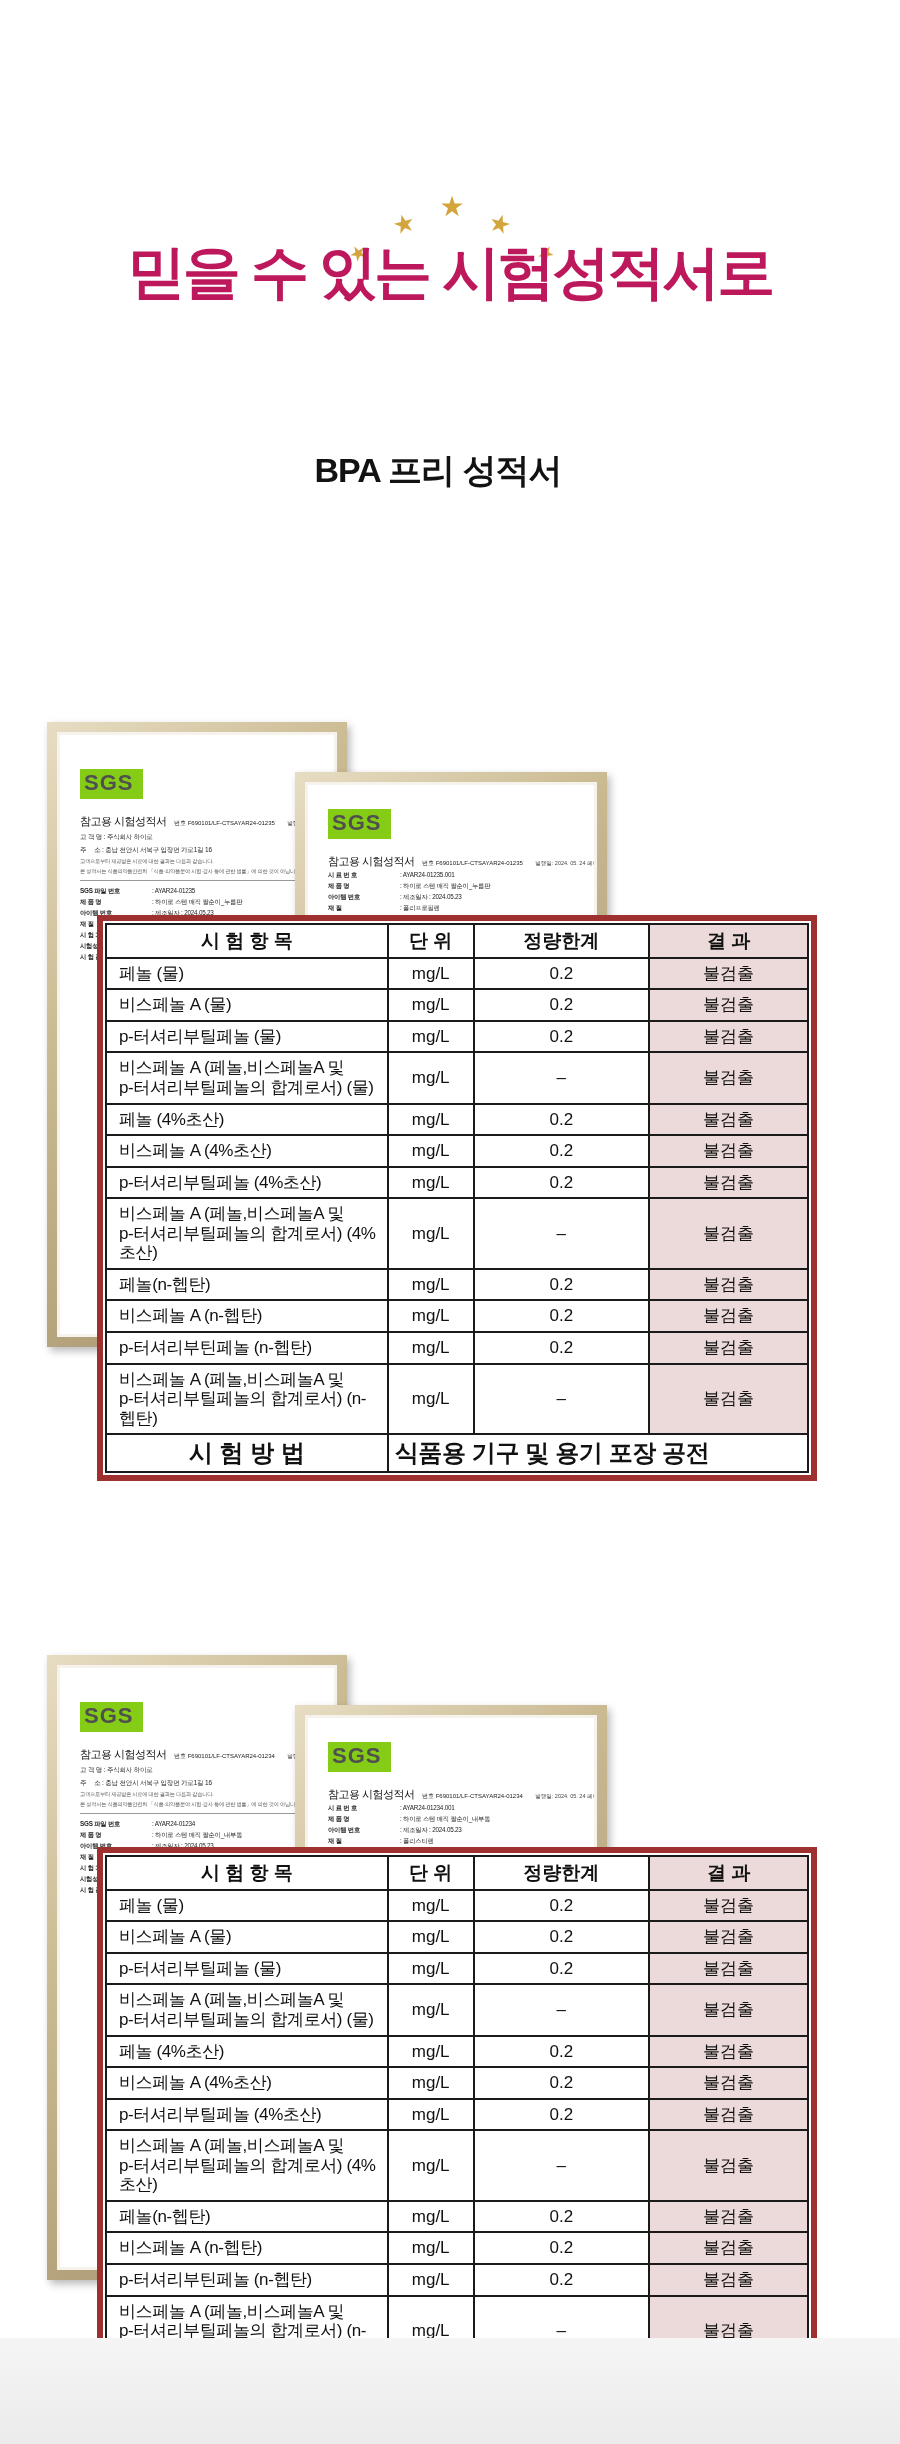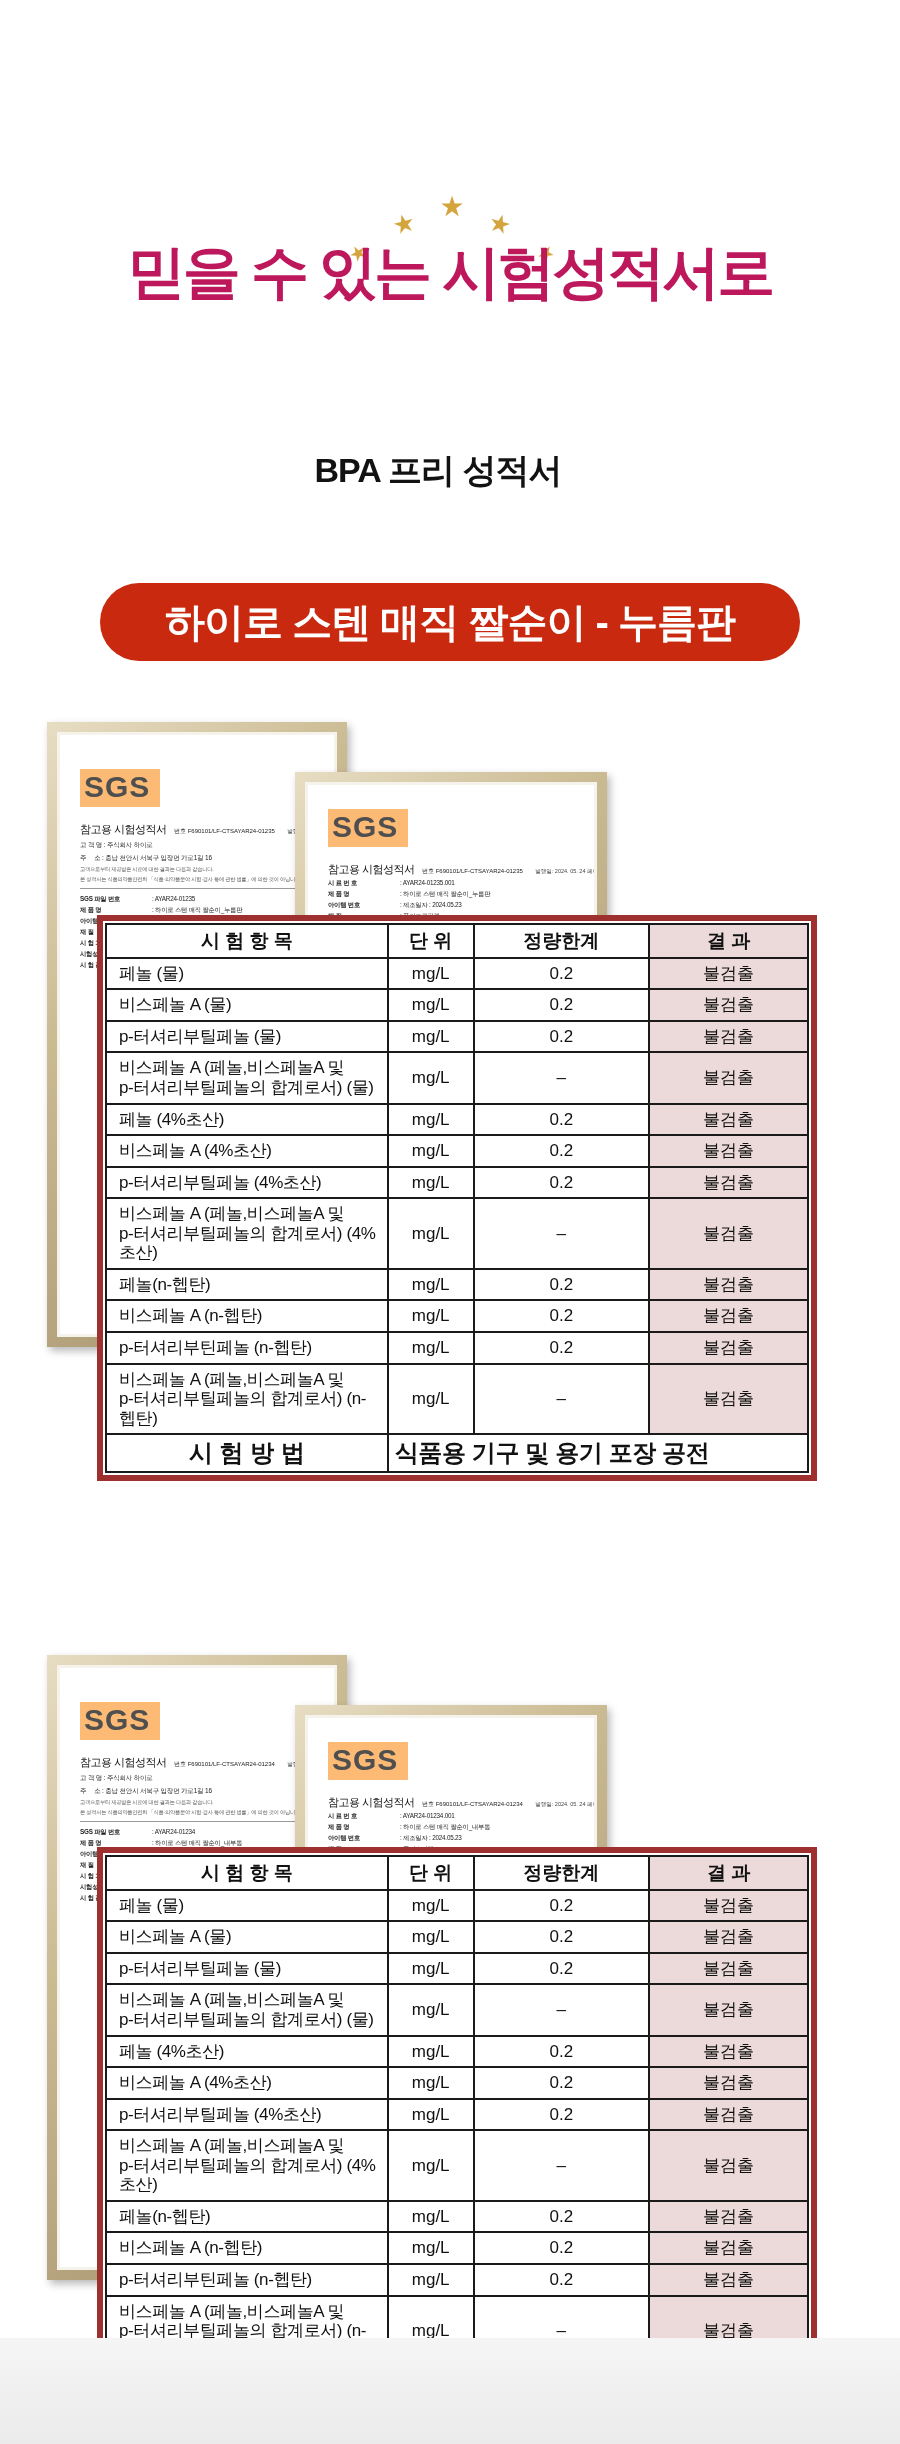--- a/index.html
+++ b/index.html
@@ -32,22 +32,22 @@
         background:linear-gradient(135deg,#e7ddc3 0%,#cbbb93 35%,#b3a27c 70%,#a08f6b 100%);
         box-shadow:3px 4px 8px rgba(0,0,0,0.28);}
   .c1s1{left:47px;top:722px;width:300px;height:625px;}
   .c2s1{left:295px;top:772px;width:312px;height:562px;}
   .c1s2{left:47px;top:1655px;width:300px;height:625px;}
   .c2s2{left:295px;top:1705px;width:312px;height:562px;}
   .mat{width:100%;height:100%;background:#f6f3ec;padding:3px;box-sizing:border-box;}
   .paper{width:100%;height:100%;background:#ffffff;box-sizing:border-box;
          padding:34px 16px 0 20px;overflow:hidden;}
   .cert2 .paper{padding-top:24px;}
-  .sgs{display:inline-block;font-weight:900;font-size:30px;color:#4f4f4f;
-       background:#fdba74;padding:1px 10px 3px 4px;letter-spacing:1px;}
+  .sgs{display:inline-block;font-weight:900;font-size:22px;color:#4f4f4f;
+       background:#84cc16;padding:1px 10px 3px 4px;letter-spacing:1px;}
   .ctitle-row{margin-top:12px;white-space:nowrap;}
   .ctitle{font-weight:400;font-size:11px;color:#111;letter-spacing:-0.5px;}
   .cno{font-size:6px;color:#222;margin-left:3px;}
   .cdate{font-size:5.5px;color:#444;margin-left:8px;}
   .cline{font-size:6.5px;color:#222;margin-top:4px;letter-spacing:-0.2px;}
   .cnotice{font-size:5.2px;color:#555;margin-top:3px;letter-spacing:-0.2px;}
   .cdivider{border-top:1px solid #999;margin:5px 0 4px;}
   .crow{display:flex;font-size:6.3px;color:#222;line-height:11px;}
   .clabel{width:72px;font-weight:700;letter-spacing:-0.2px;flex:none;}
   .cval{letter-spacing:-0.2px;}
@@ -87,23 +87,20 @@
     <span class="star s1">★</span>
     <span class="star s2">★</span>
     <span class="star s3">★</span>
     <span class="star s4">★</span>
     <span class="star s5">★</span>
   </div>
 
   <div class="title l1">믿을 수 있는 시험성적서로</div>
   <div class="subtitle">BPA 프리 성적서</div>
 
-  <div class="banner b1">
-    <span>하이로 스텐 매직 짤순이 - 누름판</span>
-  </div>
 
   <div class="cert cert1 c1s1">
     <div class="mat">
       <div class="paper">
         <span class="sgs">SGS</span>
         <div class="ctitle-row">
           <span class="ctitle">참고용 시험성적서</span>
           <span class="cno">번호 F690101/LF-CTSAYAR24-01235</span>
           <span class="cdate">발행일: 2024. 05. 24  페이지: 1/2</span>
         </div>

